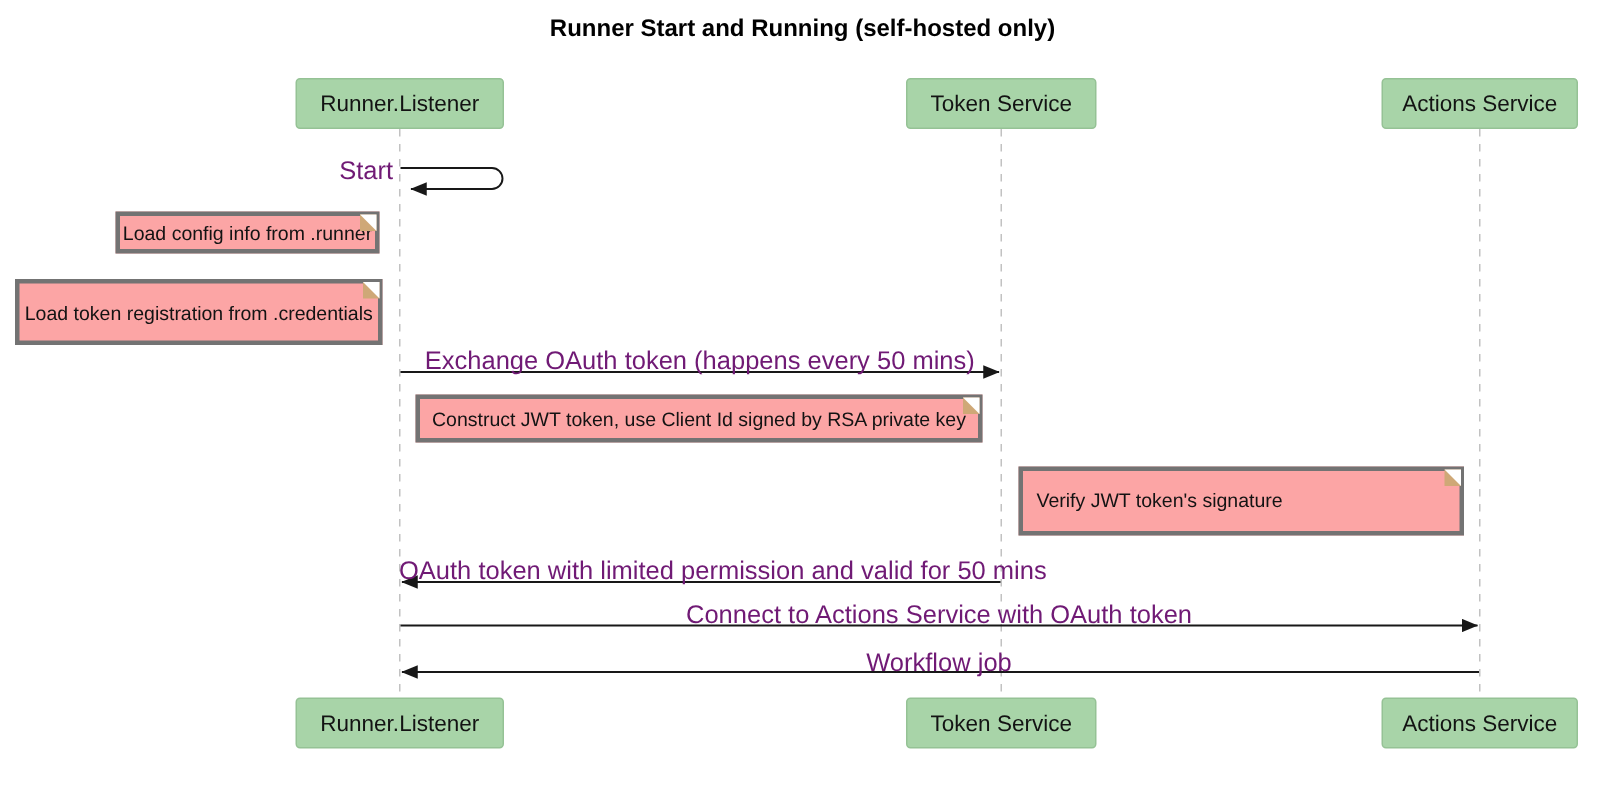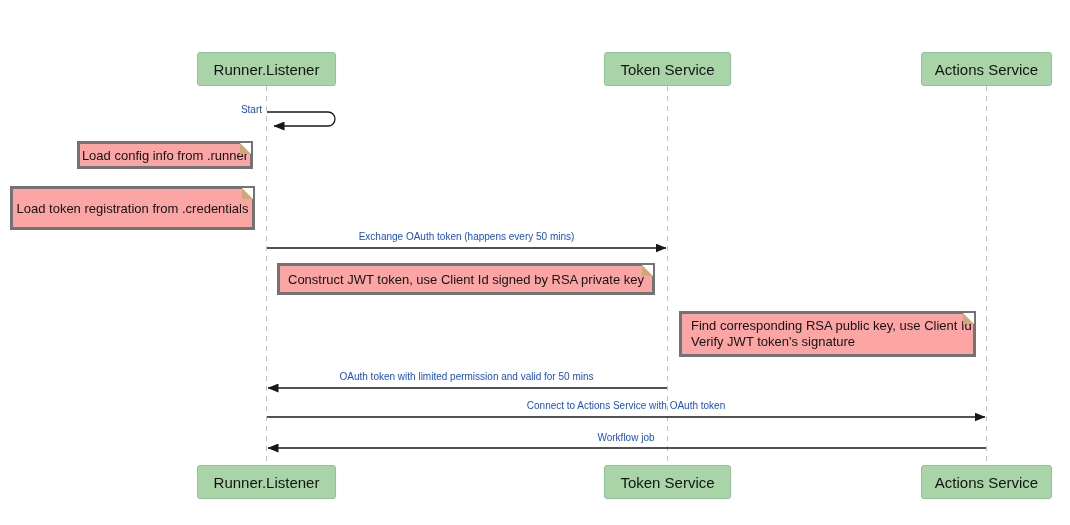--- a/index.html
+++ b/index.html
@@ -11,21 +11,21 @@
   .title{
     position:absolute;left:0;right:0;top:11px;text-align:center;
     font-size:16px;font-weight:bold;color:#000;
   }
   .actor{
     position:absolute;height:34px;background:#a8d4a8;border:1px solid #95c295;
     border-radius:3px;display:flex;align-items:center;justify-content:center;
     font-size:15px;box-sizing:border-box;
   }
   .mlabel{
-    position:absolute;font-size:10px;text-align:center;color:#1d4ed8;
+    position:absolute;font-size:17px;text-align:center;color:#701a75;
     white-space:nowrap;
   }
   .mlabel.right{text-align:right;}
   .note{
     position:absolute;background:#fca5a5;border:3px solid #737373;
     font-size:13px;box-sizing:border-box;display:flex;align-items:center;
     justify-content:center;white-space:nowrap;
   }
   .note::before{
     content:"";position:absolute;top:-1px;right:-1px;width:0;height:0;
@@ -58,36 +58,36 @@
 
     <g stroke="#181818" stroke-width="1.3" fill="none">
       <path d="M267,112 L328,112 A7,7 0 0 1 328,126 L274,126" marker-end="url(#ah)"></path>
       <line x1="267" y1="248" x2="666" y2="248" marker-end="url(#ah)"></line>
       <line x1="667" y1="388" x2="268" y2="388" marker-end="url(#ah)"></line>
       <line x1="267" y1="417" x2="985" y2="417" marker-end="url(#ah)"></line>
       <line x1="986" y1="448" x2="268" y2="448" marker-end="url(#ah)"></line>
     </g>
   </svg>
 
+  <div class="title">Runner Start and Running (self-hosted only)</div>
 
   <div class="actor" style="left:197px;top:52px;width:139px;">Runner.Listener</div>
   <div class="actor" style="left:604px;top:52px;width:127px;">Token Service</div>
   <div class="actor" style="left:921px;top:52px;width:131px;">Actions Service</div>
 
   <div class="actor" style="left:197px;top:465px;width:139px;">Runner.Listener</div>
   <div class="actor" style="left:604px;top:465px;width:127px;">Token Service</div>
   <div class="actor" style="left:921px;top:465px;width:131px;">Actions Service</div>
 
   <div class="mlabel right" style="left:160px;top:104px;width:102px;">Start</div>
   <div class="mlabel" style="left:266px;top:231px;width:401px;">Exchange OAuth token (happens every 50 mins)</div>
   <div class="mlabel" style="left:266px;top:371px;width:401px;">OAuth token with limited permission and valid for 50 mins</div>
   <div class="mlabel" style="left:266px;top:432px;width:720px;">Workflow job</div>
   <div class="mlabel" style="left:266px;top:400px;width:720px;">Connect to Actions Service with OAuth token</div>
 
   <div class="note" style="left:77px;top:141px;width:176px;height:28px;">Load config info from .runner</div>
   <div class="note" style="left:10px;top:186px;width:245px;height:44px;">Load token registration from .credentials</div>
   <div class="note" style="left:277px;top:263px;width:378px;height:32px;">Construct JWT token, use Client Id signed by RSA private key</div>
   <div class="note multiline" style="left:679px;top:311px;width:297px;height:46px;">
-    <span>Find corresponding RSA public key, use Client Id</span>
     <span>Verify JWT token's signature</span>
   </div>
 
 </div>
 
 </body></html>

